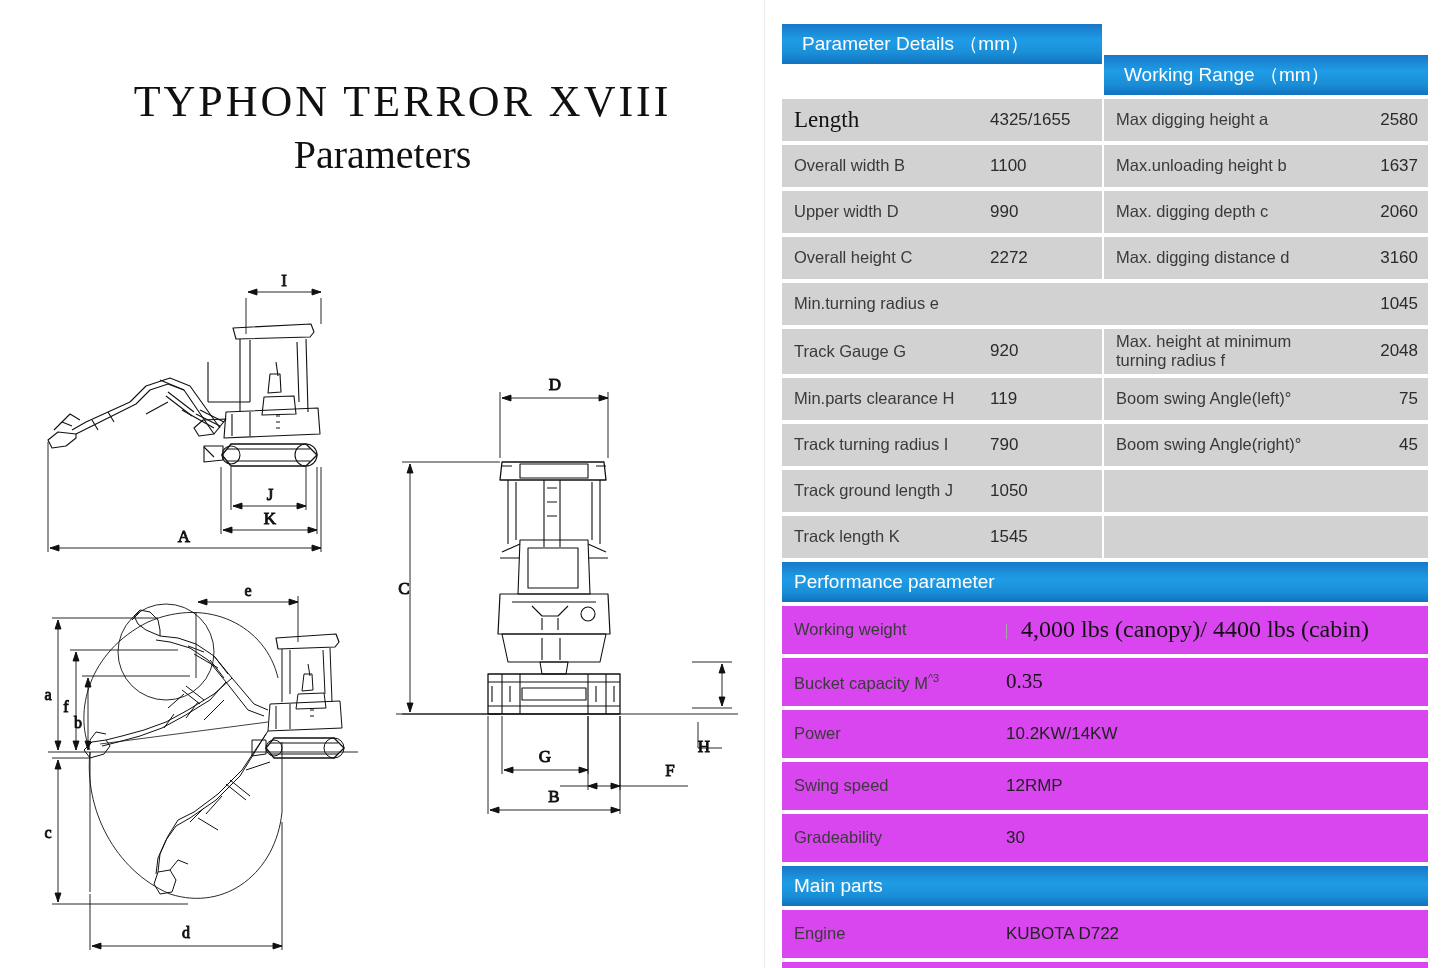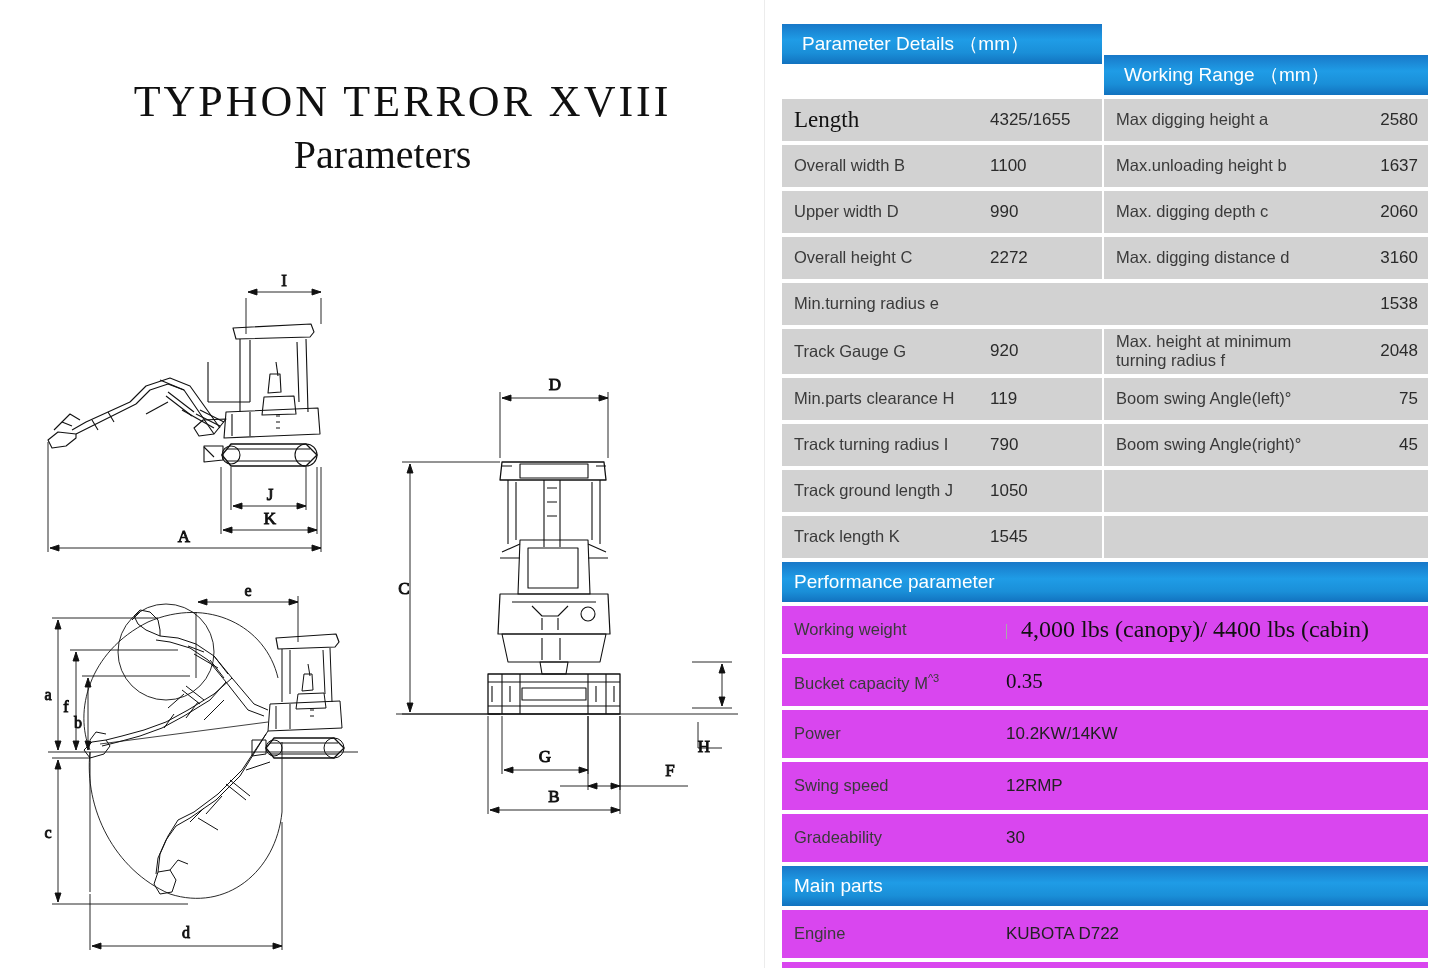--- a/index.html
+++ b/index.html
@@ -403,21 +403,21 @@
         </div>
         <div class="cell rcol">
           <span class="lbl">Max. digging distance d</span>
           <span class="val">3160</span>
         </div>
       </div>
 
       <div class="row">
         <div class="cell rcol">
           <span class="lbl">Min.turning radius e</span>
-          <span class="val">1538</span>
+          <span class="val">1045</span>
         </div>
       </div>
 
       <div class="row">
         <div class="cell lcol">
           <span class="lbl">Track Gauge G</span>
           <span class="val">920</span>
         </div>
         <div class="cell rcol">
           <span class="lbl">Max. height at minimum turning radius f</span>

